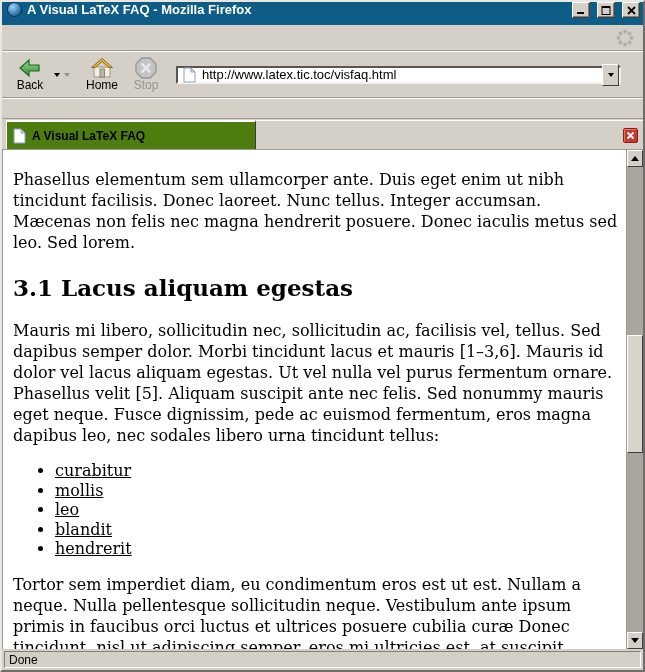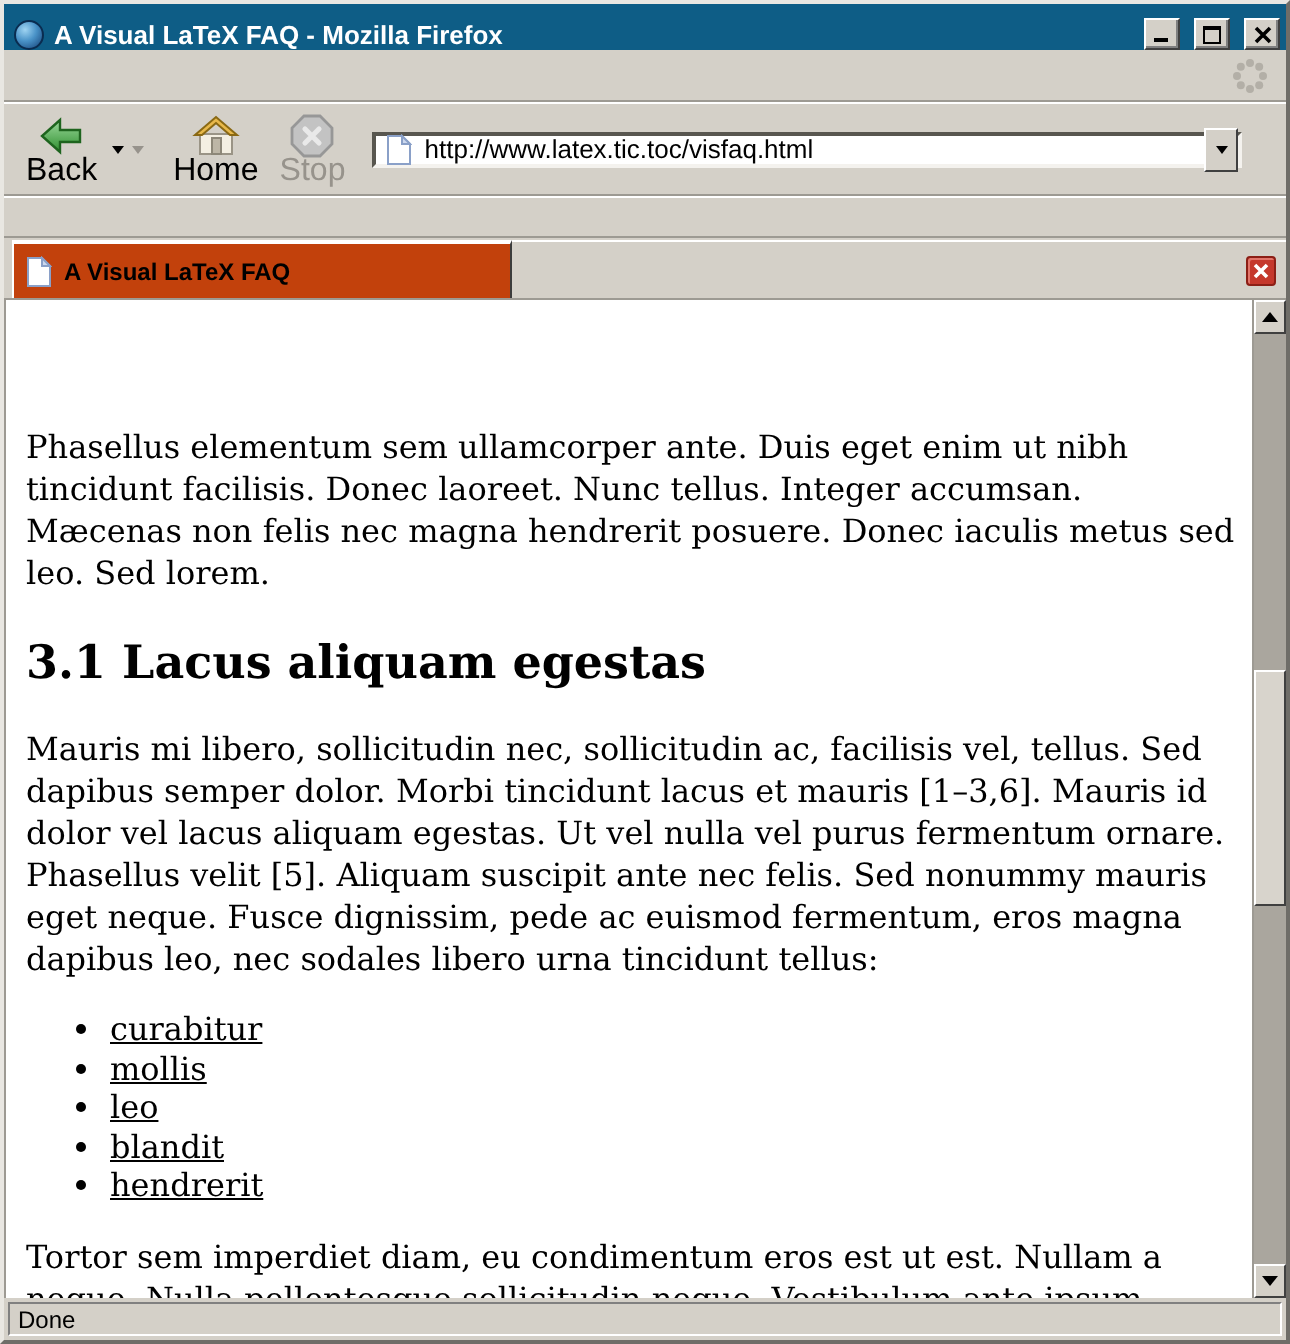--- a/index.html
+++ b/index.html
@@ -12,21 +12,21 @@
     border:2px solid;
     border-color:#e9e7e2 #6f6d68 #6f6d68 #e9e7e2;
     display:flex; flex-direction:column;
     overflow:hidden;
   }
 
   
   .titlebar{
     height:23px; flex:0 0 23px;
     background:#0e5d86;
-    display:flex; align-items:flex-end;
+    display:flex; align-items:flex-start;
     padding:0 3px 0 5px; gap:5px;
   }
   .globe{
     width:15px;height:15px;border-radius:50%;
     background:radial-gradient(circle at 35% 30%, #9fd4f2 0%, #4a93c8 45%, #123f74 100%);
     border:1px solid #0a2c50;
     flex:0 0 15px;
   }
   .title-text{
     color:#fff; font-weight:bold; font-size:13px; flex:1;
@@ -67,21 +67,21 @@
     border-top:1px solid #fff;
     border-bottom:1px solid #9d9a93;
     background:#d4d0c8;
   }
   .tb-btn{
     display:flex; flex-direction:column; align-items:center; justify-content:center;
     min-width:44px; height:43px; padding:1px 4px 2px;
     border:1px solid transparent;
   }
   .tb-btn .icon{ height:23px; display:flex; align-items:center; justify-content:center; }
-  .tb-label{ font-size:16px; color:#000; line-height:13px; }
+  .tb-label{ font-size:12px; color:#000; line-height:13px; }
   .tb-btn.disabled .tb-label{ color:#97938c; }
   .drop-arrow{
     width:10px; height:43px; display:flex; align-items:center; justify-content:center;
   }
   .tri-down{
     width:0;height:0;
     border-left:3px solid transparent; border-right:3px solid transparent;
     border-top:4px solid #000;
   }
   .tri-down.dim{ border-top-color:#97938c; }
@@ -114,21 +114,21 @@
     height:31px; flex:0 0 31px;
     background:#d4d0c8;
     display:flex; align-items:stretch;
     border-bottom:1px solid #9d9a93;
     position:relative;
   }
   .tab{
     width:250px; flex:0 0 250px;
     display:flex; align-items:center; gap:6px;
     padding:0 6px;
-    background:#c2410c;
+    background:#4d7c0f;
     border-top:2px solid #fff;
     border-left:1px solid #fff;
     border-right:1px solid #3c3c3c;
     margin:1px 0 0 4px;
   }
   .tab-title{ font-size:12px; font-weight:bold; color:#000; white-space:nowrap; overflow:hidden;}
   .tabbar-rest{ flex:1; display:flex; align-items:center; justify-content:flex-end; padding-right:5px;
     border-top:1px solid #fff; margin-top:1px;}
   .tab-close{
     width:15px;height:15px;
@@ -141,21 +141,20 @@
 
   
   .content-row{ flex:1; display:flex; background:#fff; overflow:hidden;
     border-left:1px solid #9d9a93; }
   .page{
     flex:1; overflow:hidden;
     padding:5px 8px 0 10px;
     font-family:"DejaVu Serif", serif;
     font-size:16px; line-height:21px; color:#000;
     background:#fff;
-    margin-top:44px;
   }
   .page p{ margin:14px 0; }
   .page h2{
     font-size:23px; line-height:26px; font-weight:bold;
     margin:22px 0 19px;
     font-family:"DejaVu Serif", serif;
   }
   .page ul{ margin:15px 0; padding-left:42px; }
   .page li{ line-height:19.5px;text-decoration:underline; }
 

